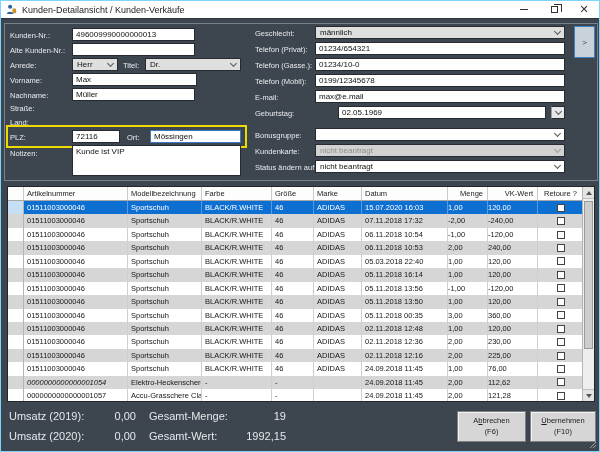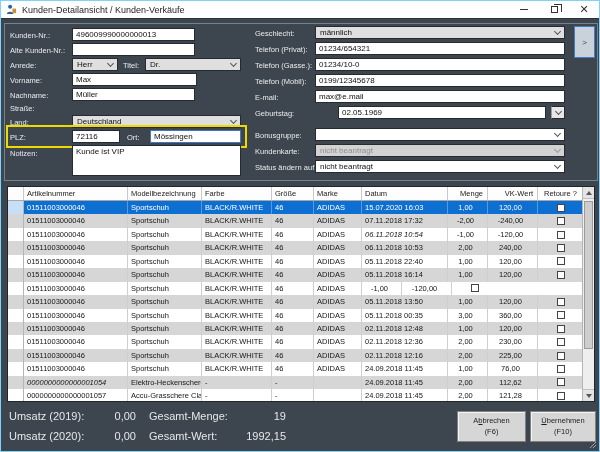--- a/index.html
+++ b/index.html
@@ -37,21 +37,21 @@
   .tablewrap{position:absolute;left:6px;top:185px;width:588px;height:216px;background:#fff;border:1px solid #20262c;}
   .grid{position:absolute;left:0;top:0;right:12px;bottom:0;overflow:hidden;}
   .hrow{display:flex;height:14px;background:#fdfdfd;border-bottom:1px solid #a8a8a8;}
   .hcell{font-size:7.5px;color:#222;border-right:1px solid #c9c9c9;padding:2px 0 0 3px;white-space:nowrap;overflow:hidden;flex:none;}
   .row{display:flex;height:13.45px;flex:none;}
   .row.even{background:#ffffff;}
   .row.odd{background:#d6d6d6;}
   .row.sel{background:#0d6fd1;color:#fff;}
   .cell{font-size:7.5px;color:#161616;border-right:1px solid #cfcfcf;padding-left:3px;white-space:nowrap;overflow:hidden;line-height:13.45px;flex:none;}
   .row.sel .cell{color:#fff;border-right-color:rgba(255,255,255,.3);}
-  .cell.num{text-align:center;padding-right:4px;padding-left:0;}
+  .cell.num{text-align:left;padding-right:4px;padding-left:0;}
   .selcell{flex:none;border-right:1px solid #b5b5b5;}
   .row.sel .selcell{background:#c7dff5;}
   .cbcell{flex:none;display:flex;align-items:center;justify-content:center;border-right:none;}
   .cb{width:8px;height:8px;background:#fff;border:1px solid #444;}
   .hcell.hnum{text-align:right;padding-right:4px;padding-left:0;}
   .hcell.hcenter{text-align:center;padding-left:0;}
 
   
   .vscroll{position:absolute;right:0;top:0;width:12px;height:100%;background:#eeeeee;border-left:1px solid #b5b5b5;}
   .sb-btn{position:absolute;left:0;width:100%;height:12px;background:#e4e4e4;display:flex;align-items:center;justify-content:center;}
@@ -113,24 +113,20 @@
 
     <span class="lbl" style="left:5px;top:52px">Vorname:</span>
     <input class="tb" style="left: 67px; top: 49px; width: 125px;" value="Max">
 
     <span class="lbl" style="left:5px;top:67px">Nachname:</span>
     <input class="tb" style="left: 67px; top: 64px; width: 123px;" value="Müller">
 
     <span class="lbl" style="left:5px;top:80px">Straße:</span>
 
     <span class="lbl" style="left:5px;top:94px">Land:</span>
-    <div class="combo" style="left:67px;top:91px;width:169px">
-      <span>Deutschland</span>
-        <span class="cv"></span>
-    </div>
 
     <span class="lbl" style="left:5px;top:109px">PLZ:</span>
     <input class="tb" style="left: 67px; top: 106px; width: 48px;" value="72116">
     <span class="lbl" style="left:122px;top:109px">Ort:</span>
     <input class="tb focus" style="left: 145px; top: 106px; width: 91px;" value="Mössingen">
     <div class="hl" style="left:1px;top:101px;width:241px;height:23px"></div>
 
     <span class="lbl" style="left:5px;top:125px">Notizen:</span>
     <textarea class="ta" style="left: 67px; top: 121px; width: 169px; height: 31px;">Kunde ist VIP</textarea>
 
@@ -222,21 +218,21 @@
               <div class="cb"></div>
             </div>
           </div>
           <div class="row even">
             <div class="selcell" style="width: 16px;"></div>
             <div class="cell" style="width: 104px;">01511003000046</div>
             <div class="cell" style="width: 74px;">Sportschuh</div>
             <div class="cell" style="width: 70px;">BLACK/R.WHITE</div>
             <div class="cell" style="width: 42px;">46</div>
             <div class="cell" style="width: 48px;">ADIDAS</div>
-            <div class="cell" style="width: 86px; font-style: italic;">06.11.2018 10:54</div>
+            <div class="cell" style="width: 86px;">06.11.2018 10:54</div>
             <div class="cell num" style="width: 40px;">-1,00</div>
             <div class="cell num" style="width: 50px;">-120,00</div>
             <div class="cbcell" style="width: 46px;">
               <div class="cb"></div>
             </div>
           </div>
           <div class="row odd">
             <div class="selcell" style="width: 16px;"></div>
             <div class="cell" style="width: 104px;">01511003000046</div>
             <div class="cell" style="width: 74px;">Sportschuh</div>
@@ -250,21 +246,21 @@
               <div class="cb"></div>
             </div>
           </div>
           <div class="row even">
             <div class="selcell" style="width: 16px;"></div>
             <div class="cell" style="width: 104px;">01511003000046</div>
             <div class="cell" style="width: 74px;">Sportschuh</div>
             <div class="cell" style="width: 70px;">BLACK/R.WHITE</div>
             <div class="cell" style="width: 42px;">46</div>
             <div class="cell" style="width: 48px;">ADIDAS</div>
-            <div class="cell" style="width: 86px;">05.11.2018 22:40</div>
+            <div class="cell" style="width: 86px;">05.03.2018 22:40</div>
             <div class="cell num" style="width: 40px;">1,00</div>
             <div class="cell num" style="width: 50px;">120,00</div>
             <div class="cbcell" style="width: 46px;">
               <div class="cb"></div>
             </div>
           </div>
           <div class="row odd">
             <div class="selcell" style="width: 16px;"></div>
             <div class="cell" style="width: 104px;">01511003000046</div>
             <div class="cell" style="width: 74px;">Sportschuh</div>
@@ -278,20 +274,21 @@
               <div class="cb"></div>
             </div>
           </div>
           <div class="row even">
             <div class="selcell" style="width: 16px;"></div>
             <div class="cell" style="width: 104px;">01511003000046</div>
             <div class="cell" style="width: 74px;">Sportschuh</div>
             <div class="cell" style="width: 70px;">BLACK/R.WHITE</div>
             <div class="cell" style="width: 42px;">46</div>
             <div class="cell" style="width: 48px;">ADIDAS</div>
+            <div class="cell" style="width: 86px;">05.11.2018 13:56</div>
             <div class="cell num" style="width: 40px;">-1,00</div>
             <div class="cell num" style="width: 50px;">-120,00</div>
             <div class="cbcell" style="width: 46px;">
               <div class="cb"></div>
             </div>
           </div>
           <div class="row odd">
             <div class="selcell" style="width: 16px;"></div>
             <div class="cell" style="width: 104px;">01511003000046</div>
             <div class="cell" style="width: 74px;">Sportschuh</div>

